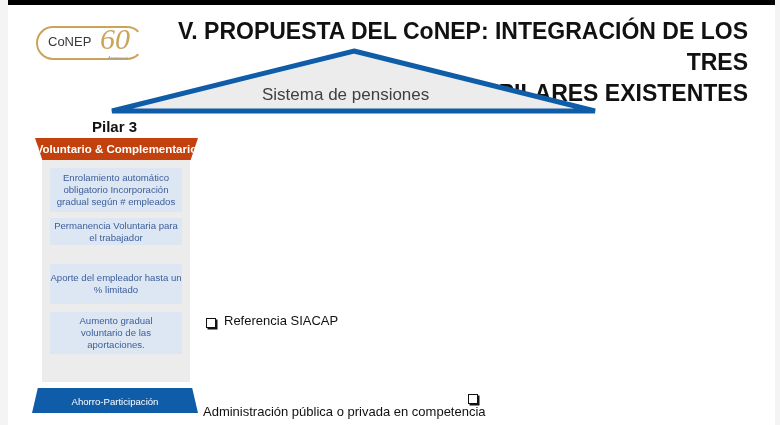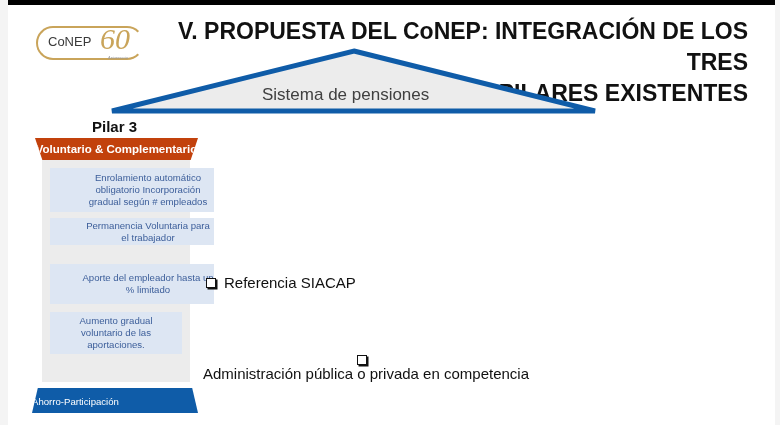--- a/index.html
+++ b/index.html
@@ -10,23 +10,23 @@
   .logo .ring{position:absolute;left:0;top:4px;width:104px;height:30px;border:2px solid #c9a45a;border-radius:18px;border-right-color:transparent;}
   .logo .txt{position:absolute;left:12px;top:12px;font-weight:normal;font-size:13px;color:#3a3a3a;}
   .logo .sixty{position:absolute;left:64px;top:0px;font-size:30px;color:#c9a45a;font-family:"Liberation Serif",serif;font-style:italic;}
   .logo .ann{position:absolute;left:72px;top:33px;font-size:4px;color:#999;}
   .title{position:absolute;right:32px;top:16px;width:600px;text-align:right;font-weight:bold;font-size:23px;line-height:31px;color:#111;}
   .roof{position:absolute;left:108px;top:48px;}
   .roof-label{position:absolute;left:262px;top:85px;font-size:17px;color:#404040;}
   .pilar-label{position:absolute;left:92px;top:118px;font-weight:bold;font-size:15px;color:#111;}
   .col{position:absolute;left:42px;top:160px;width:148px;height:222px;background:#ececec;}
   .head{position:absolute;left:35px;top:138px;width:163px;height:22px;background:#c2410c;clip-path:polygon(0 0,100% 0,95.5% 100%,4.5% 100%);color:#fff;font-weight:bold;font-size:11.5px;line-height:22px;white-space:nowrap;overflow:hidden;text-align:center;}
-  .box{position:absolute;left:50px;width:132px;background:#dde6f3;color:#3c5e9a;font-size:9.6px;line-height:12px;text-align:center;display:flex;align-items:center;justify-content:center;padding-left:32px;}
-  .base{position:absolute;left:32px;top:388px;width:166px;height:25px;background:#0f5ca8;clip-path:polygon(3.5% 0,96.5% 0,100% 100%,0 100%);color:#fff;font-size:9.6px;line-height:27px;text-align:left;}
-  .bullet{position:absolute;font-size:15px;color:#111;display:flex;align-items:center;}
+  .box{position:absolute;left:50px;width:132px;background:#dde6f3;color:#3c5e9a;font-size:9.6px;line-height:12px;text-align:center;display:flex;align-items:center;justify-content:center;}
+  .base{position:absolute;left:32px;top:388px;width:166px;height:25px;background:#0f5ca8;clip-path:polygon(3.5% 0,96.5% 0,100% 100%,0 100%);color:#fff;font-size:9.6px;line-height:27px;text-align:center;}
+  .bullet{position:absolute;font-size:13px;color:#111;display:flex;align-items:flex-end;margin-top:39px;}
   .cb{display:inline-block;width:8px;height:8px;border:1.5px solid #111;box-shadow:1.5px 1.5px 0 #111;margin-right:8px;background:#fff;}
 </style>
 </head>
 <body>
 
 <div class="slide"></div>
 <div class="topbar"></div>
 
 <div class="logo">
   <div class="ring"></div>

